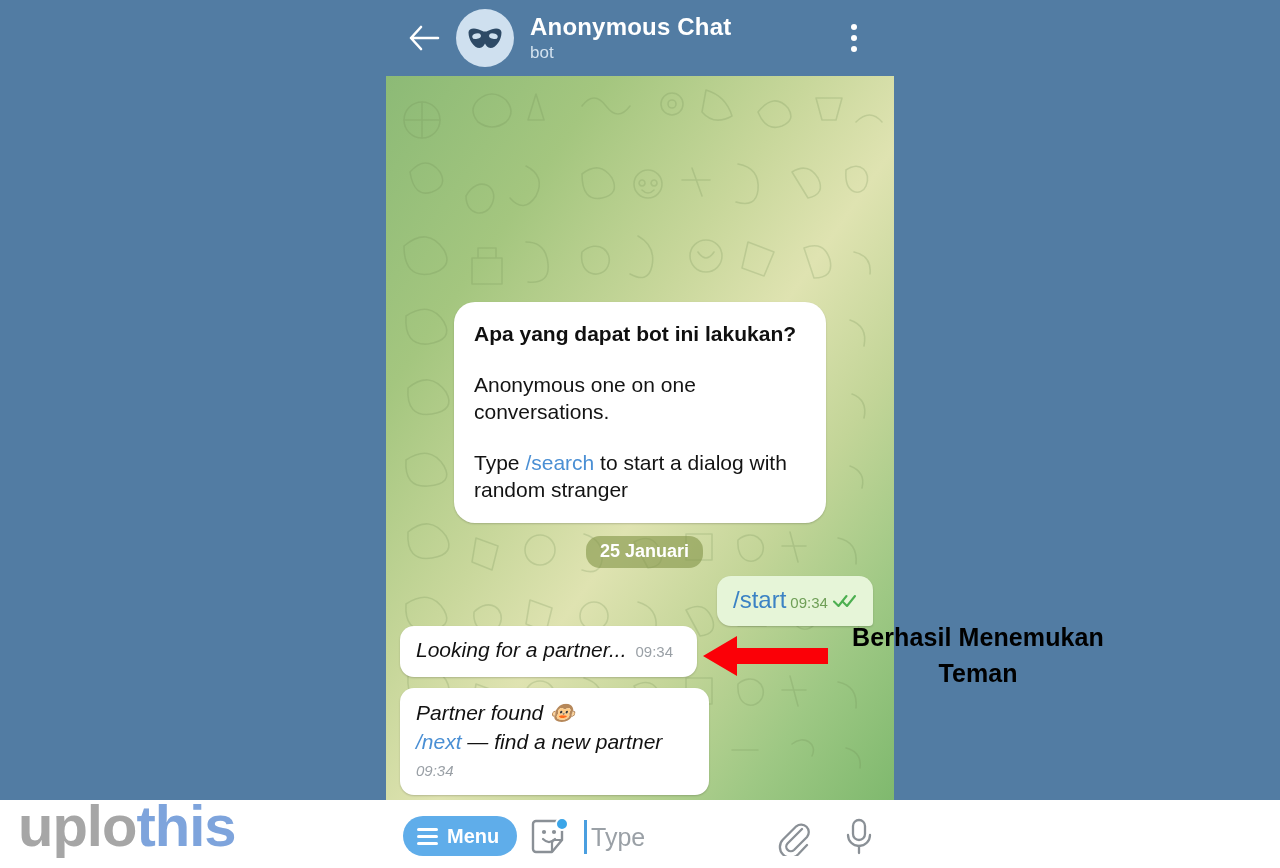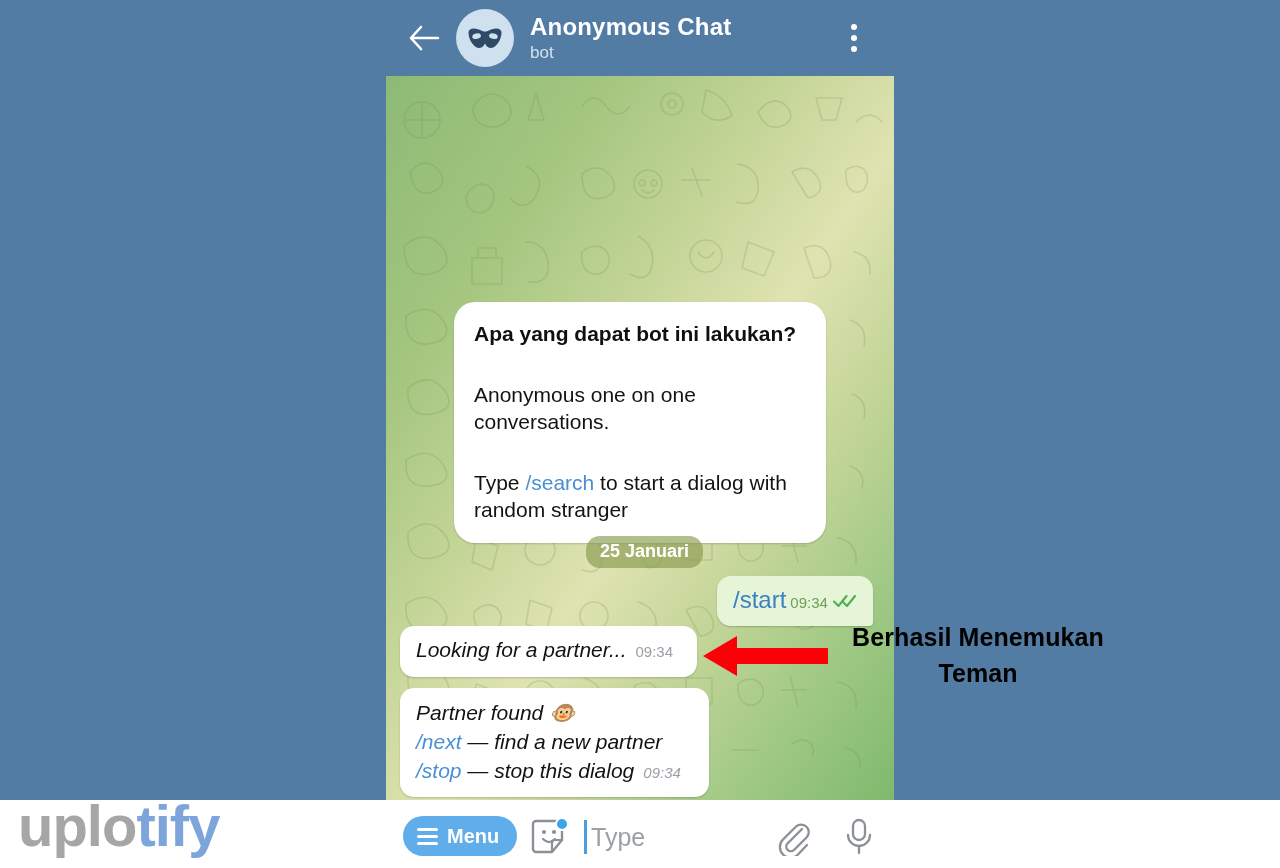--- a/index.html
+++ b/index.html
@@ -59,21 +59,21 @@
     box-shadow:0 1px 2px rgba(0,0,0,.18);
   }
   .msg-in { background:#ffffff; border-radius:14px; }
   .msg-out { background:#e6f5d8; border-radius:14px; }
 
   .bubble1 {
     left:68px; top:226px; width:372px; padding:18px 20px 20px 20px;
     border-radius:21px;
   }
   .b1-title { font-size:21px; font-weight:bold; color:#101010; line-height:27px; }
-  .b1-p { font-size:21px; color:#131313; line-height:27px; margin-top:34px; }
+  .b1-p { font-size:21px; color:#131313; line-height:27px; margin-top:24px; }
   .cmd { color:#4a8fd4; }
 
   .date-badge {
     position:absolute; left:200px; top:460px;
     background:rgba(132,150,74,.62);
     color:#ffffff; font-size:18px; font-weight:bold;
     padding:5px 14px 7px 14px; border-radius:14px;
     line-height:20px;
   }
 
@@ -304,21 +304,20 @@
 
       <div class="msg-in bubble-look">
         <span class="look-text">Looking for a partner...</span>
         <span class="meta-in">09:34</span>
       </div>
 
       <div class="msg-in bubble-found">
         <div class="found-line">Partner found 🐵</div>
         <div class="found-line"><span class="cmd">/next</span><span> — find a new partner</span></div>
         <div class="found-line found-last">
-          <span><span class="cmd">/stop</span><span> — stop this dialog</span></span>
           <span class="meta-in">09:34</span>
         </div>
       </div>
 
     </div>
   </div>
 
   <div class="arrow-wrap">
     <svg width="125" height="44" viewBox="0 0 125 44">
       <path d="M0 22 L34 2 L34 14 L125 14 L125 30 L34 30 L34 42 Z" fill="#fb0007"></path>
@@ -359,15 +358,15 @@
   </div>
 
   <div class="mic-btn">
     <svg width="38" height="40" viewBox="0 0 38 40">
       <rect x="13" y="4" width="12" height="20" rx="6" fill="none" stroke="#8a9096" stroke-width="2.3"></rect>
       <path d="M8 19 a11 11 0 0 0 22 0" fill="none" stroke="#8a9096" stroke-width="2.3" stroke-linecap="round"></path>
       <path d="M19 30 v7" fill="none" stroke="#8a9096" stroke-width="2.3" stroke-linecap="round"></path>
     </svg>
   </div>
 
-  <div class="watermark"><span class="wm-a">uplo</span><span class="wm-b">tify</span></div>
+  <div class="watermark"><span class="wm-a">uplo</span><span class="wm-b">this</span></div>
 
 </div>
 
 </body></html>

